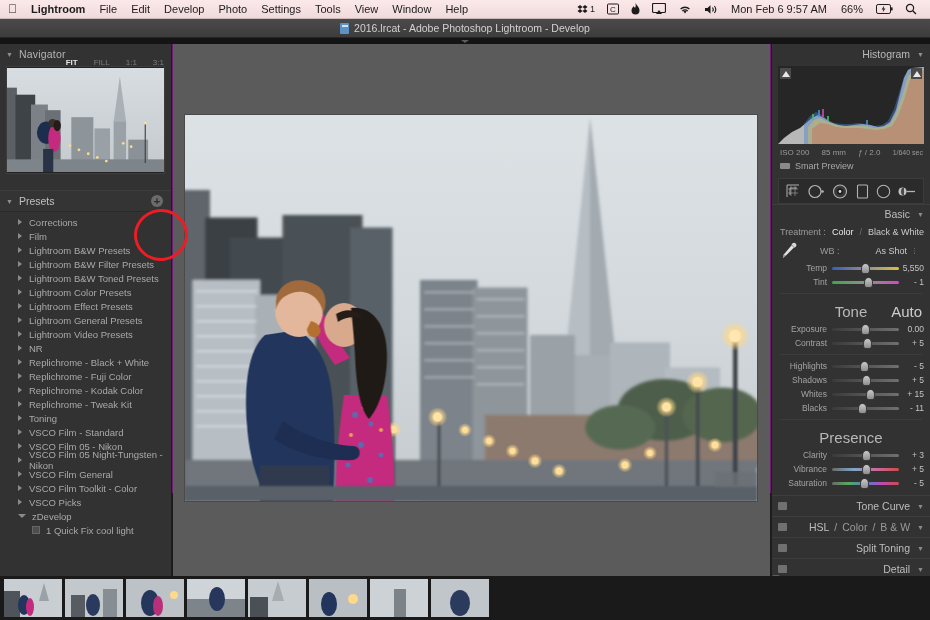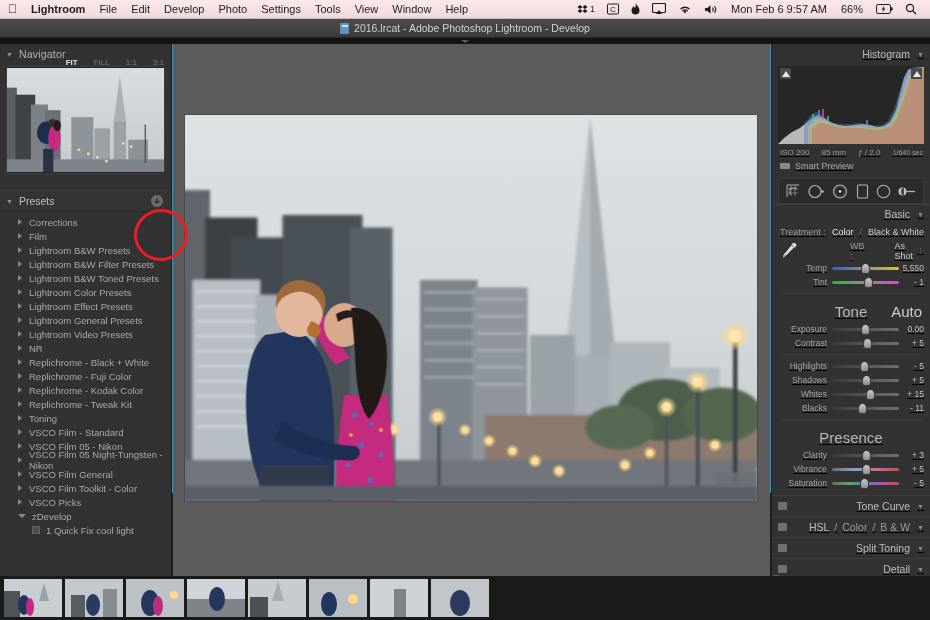--- a/index.html
+++ b/index.html
@@ -44,21 +44,21 @@
 
   
   .modulestrip {
     position: absolute; top: 38px; left: 0; width: 930px; height: 6px;
     background: #141414; display: flex; align-items: center; justify-content: center;
   }
   .tri-down { width: 0; height: 0; border-left: 4px solid transparent;
     border-right: 4px solid transparent; border-top: 3px solid #5d5d5d; }
 
   
-  .workspace { position: absolute; top: 44px; left: 0; width: 930px; height: 449px; background: #0ea5e9; }
+  .workspace { position: absolute; top: 44px; left: 0; width: 930px; height: 449px; background: #701a75; }
 
   
   .leftpanel {
     position: absolute; left: 0; top: 0; width: 172px; height: 534px;
     background: #323232; border-right: 1px solid #1e1e1e;
     overflow: hidden;
   }
   .panel-header {
     height: 20px; display: flex; align-items: center;
     font-size: 10.5px; color: #b4b4b4; padding: 0 6px;
@@ -140,21 +140,21 @@
   .swatches { display: flex; gap: 5px; margin-left: 12px; }
   .sw { width: 10px; height: 10px; border-radius: 1px; }
   .sw.sel { box-shadow: 0 0 0 1.5px #cfcfcf; }
   .tool-caret { margin-left: auto; width: 0; height: 0;
     border-left: 5px solid transparent; border-right: 5px solid transparent;
     border-top: 5px solid #7b7b7b; }
 
   
   .rightpanel {
     position: absolute; left: 771px; top: 0; width: 159px; height: 534px;
-    background: #323232; border-left: 1px solid #1e1e1e; overflow: hidden; text-decoration: underline;
+    background: #323232; border-left: 1px solid #1e1e1e; overflow: hidden;
   }
   .rp-header {
     height: 20px; display: flex; align-items: center; justify-content: flex-end;
     padding: 0 6px; font-size: 10.5px; color: #b9b9b9;
   }
   .rp-header .arrow { margin-left: 7px; font-size: 7px; color: #8f8f8f; }
 
   .histogram {
     margin: 2px 6px 0 6px; height: 78px; background: #262626;
     position: relative; overflow: hidden;
@@ -189,21 +189,21 @@
 
   .treatment {
     display: flex; align-items: center; font-size: 9px; color: #9b9b9b;
     padding: 4px 6px 2px 8px; gap: 6px;
   }
   .treatment .tr-lbl { margin-right: auto; }
   .treatment .opt { color: #c9c9c9; }
   .treatment .opt.on { color: #e9e9e9; }
   .treatment .sep { color: #6e6e6e; }
 
-  .wbrow { display: flex; align-items: center; padding: 2px 12px 0 8px; font-size: 9px; color: #9b9b9b; gap: 30px; }
+  .wbrow { display: flex; align-items: center; padding: 2px 12px 0 8px; font-size: 9px; color: #9b9b9b; }
   .eyedrop { width: 18px; height: 20px; position: relative; }
   .wb-lbl { margin-left: 22px; }
   .wb-val { margin-left: auto; color: #cdcdcd; display: flex; align-items: center; gap: 4px; }
 
   .slider-row { display: flex; align-items: center; height: 14px; padding: 0 6px 0 8px; font-size: 9px; }
   .sl-label { width: 47px; text-align: right; color: #a3a3a3; margin-right: 5px; font-size: 8.5px; }
   .sl-track { position: relative; flex: 1; height: 3px; border-radius: 2px; background: #575757; }
   .sl-track.dark { background: linear-gradient(90deg,#3a3a3a,#707070); }
   .sl-knob {
     position: absolute; top: -4px; width: 9px; height: 11px;

